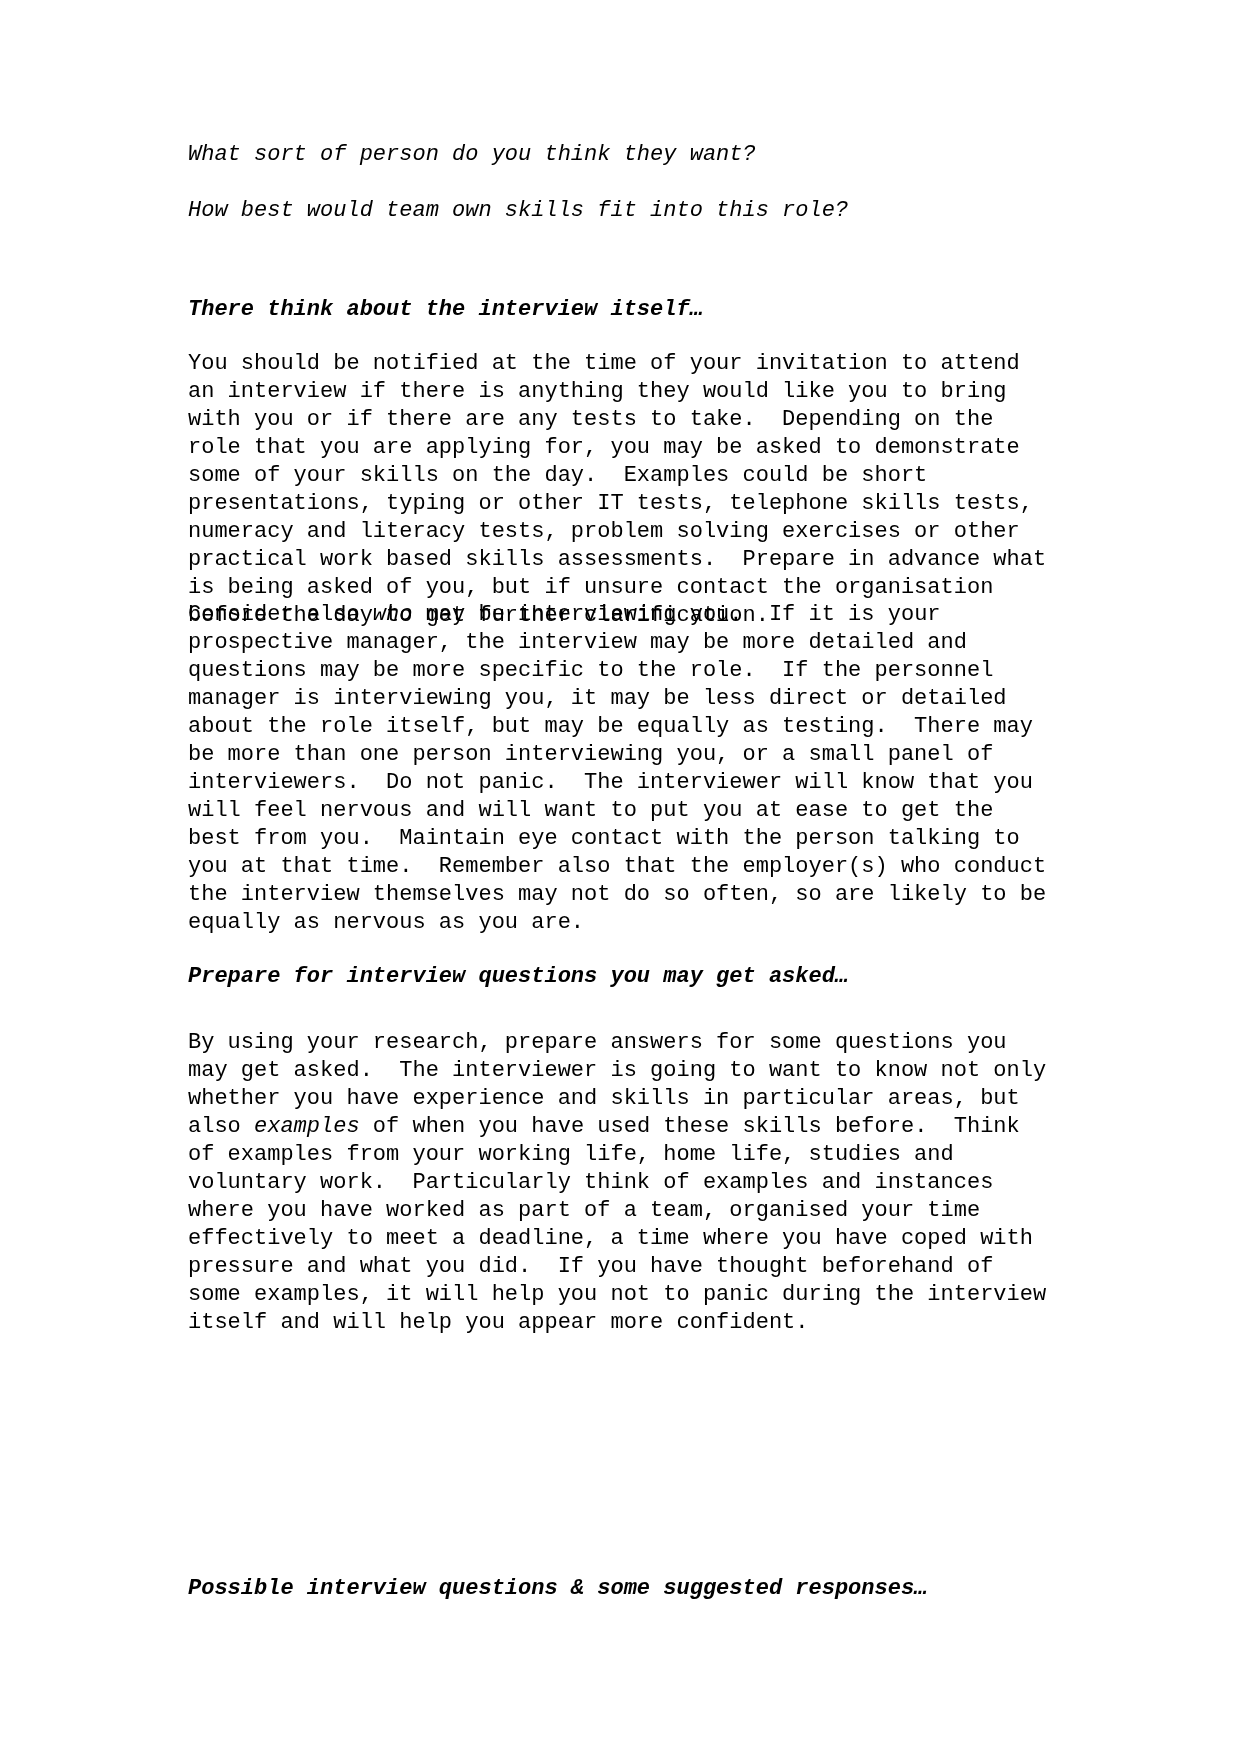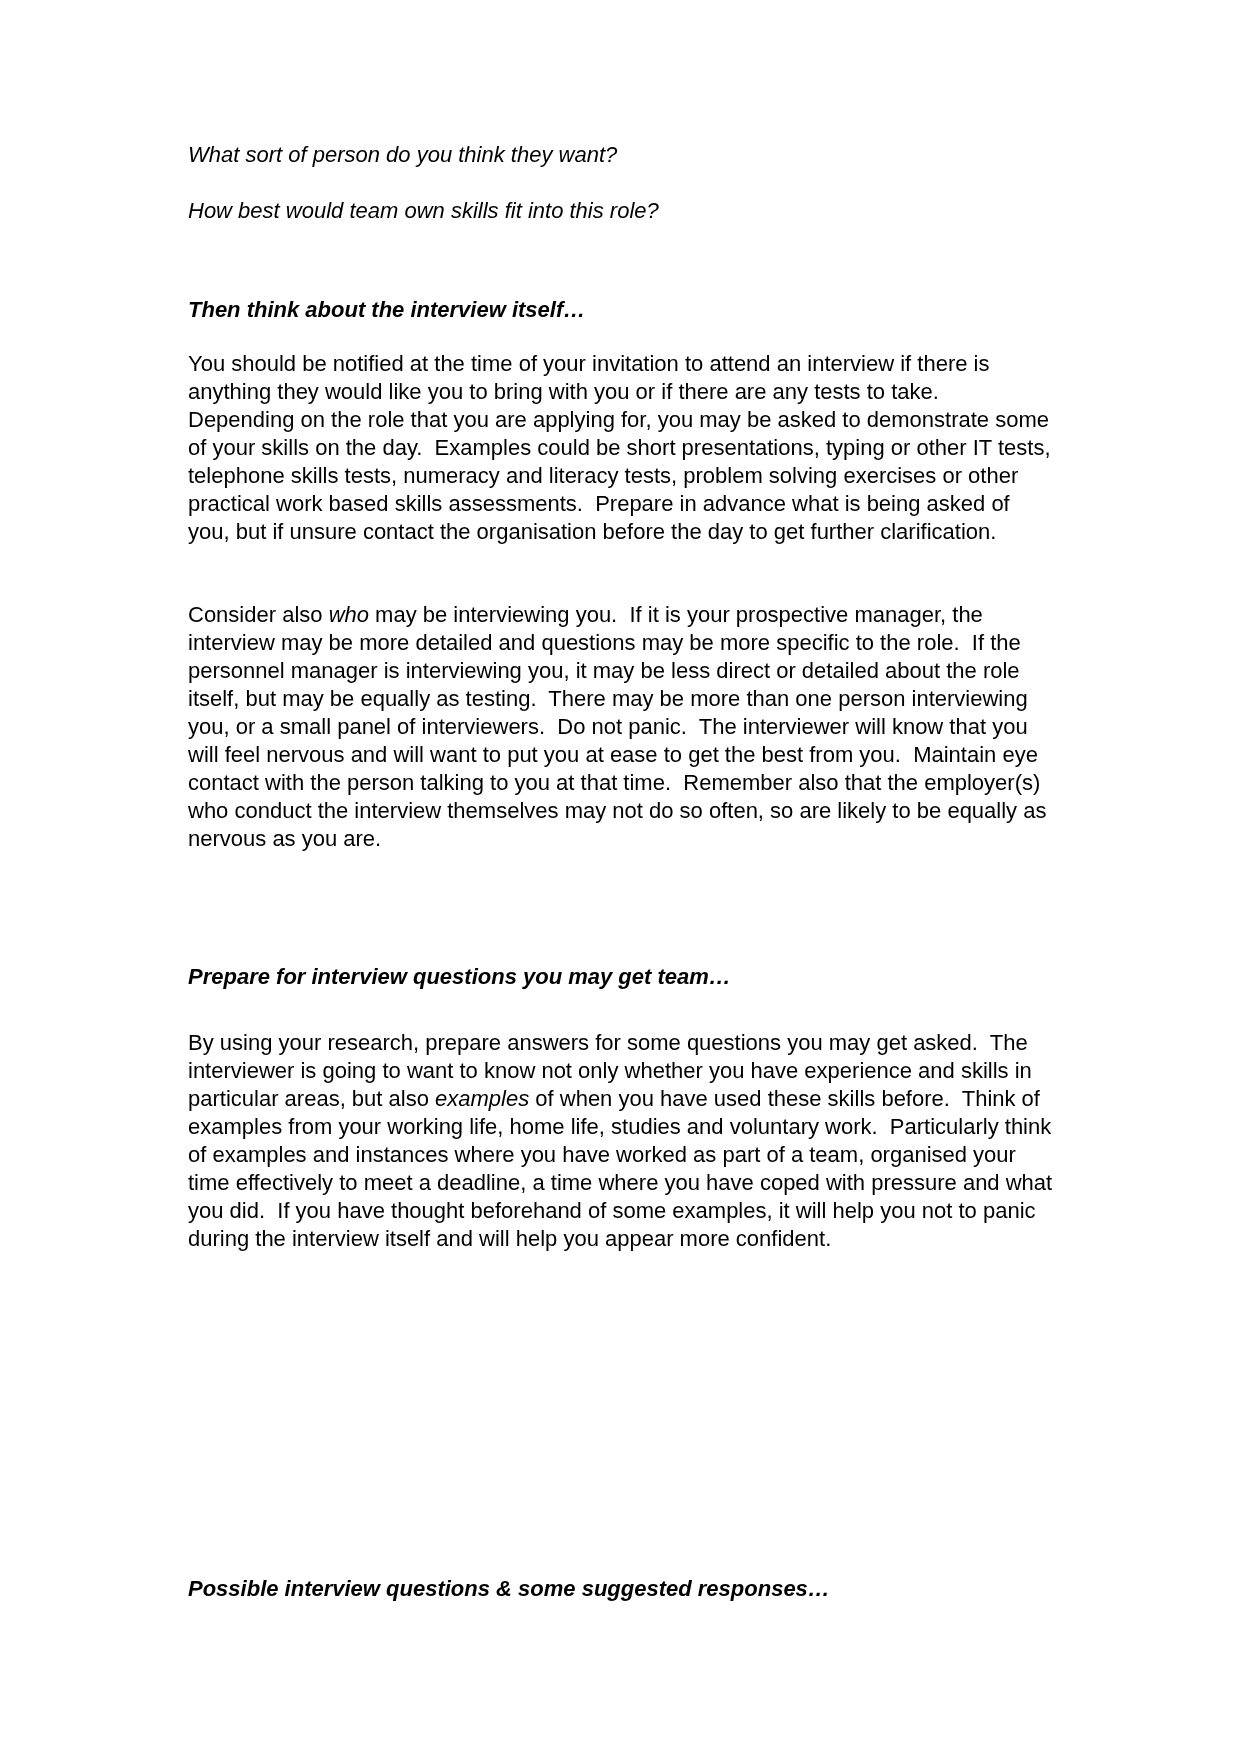--- a/index.html
+++ b/index.html
@@ -5,21 +5,21 @@
   html, body {
     margin: 0;
     padding: 0;
     background: #ffffff;
   }
   .page {
     position: relative;
     width: 1240px;
     height: 1754px;
     background: #ffffff;
-    font-family: Liberation Sans, sans-serif;
+    font-family: Liberation Mono, monospace;
     color: #000000;
     overflow: hidden;
   }
   .textblock {
     position: absolute;
     left: 188px;
     width: 865px;
     margin: 0;
     font-size: 22px;
     line-height: 28px;
@@ -36,25 +36,25 @@
 </style>
 </head>
 <body>
 
 <div class="page">
 
   <p class="textblock question" style="top:141px">What sort of person do you think they want?</p>
 
   <p class="textblock question" style="top:197px">How best would team own skills fit into this role?</p>
 
-  <h2 class="textblock heading" style="top:296px">Then think about the interview itself…</h2>
+  <h2 class="textblock heading" style="top:296px">There think about the interview itself…</h2>
 
   <p class="textblock" style="top:350px">You should be notified at the time of your invitation to attend an interview if there is anything they would like you to bring with you or if there are any tests to take.  Depending on the role that you are applying for, you may be asked to demonstrate some of your skills on the day.  Examples could be short presentations, typing or other IT tests, telephone skills tests, numeracy and literacy tests, problem solving exercises or other practical work based skills assessments.  Prepare in advance what is being asked of you, but if unsure contact the organisation before the day to get further clarification.</p>
 
   <p class="textblock" style="top:601px"><span>Consider also </span><span style="font-style: italic;">who</span><span> may be interviewing you.  If it is your prospective manager, the interview may be more detailed and questions may be more specific to the role.  If the personnel manager is interviewing you, it may be less direct or detailed about the role itself, but may be equally as testing.  There may be more than one person interviewing you, or a small panel of interviewers.  Do not panic.  The interviewer will know that you will feel nervous and will want to put you at ease to get the best from you.  Maintain eye contact with the person talking to you at that time.  Remember also that the employer(s) who conduct the interview themselves may not do so often, so are likely to be equally as nervous as you are.</span></p>
 
-  <h2 class="textblock heading" style="top:963px">Prepare for interview questions you may get team…</h2>
+  <h2 class="textblock heading" style="top:963px">Prepare for interview questions you may get asked…</h2>
 
   <p class="textblock" style="top:1029px"><span>By using your research, prepare answers for some questions you may get asked.  The interviewer is going to want to know not only whether you have experience and skills in particular areas, but also </span><span style="font-style: italic;">examples</span><span> of when you have used these skills before.  Think of examples from your working life, home life, studies and voluntary work.  Particularly think of examples and instances where you have worked as part of a team, organised your time effectively to meet a deadline, a time where you have coped with pressure and what you did.  If you have thought beforehand of some examples, it will help you not to panic during the interview itself and will help you appear more confident.</span></p>
 
   <h2 class="textblock heading" style="top:1575px">Possible interview questions &amp; some suggested responses…</h2>
 
 </div>
 
 </body></html>

